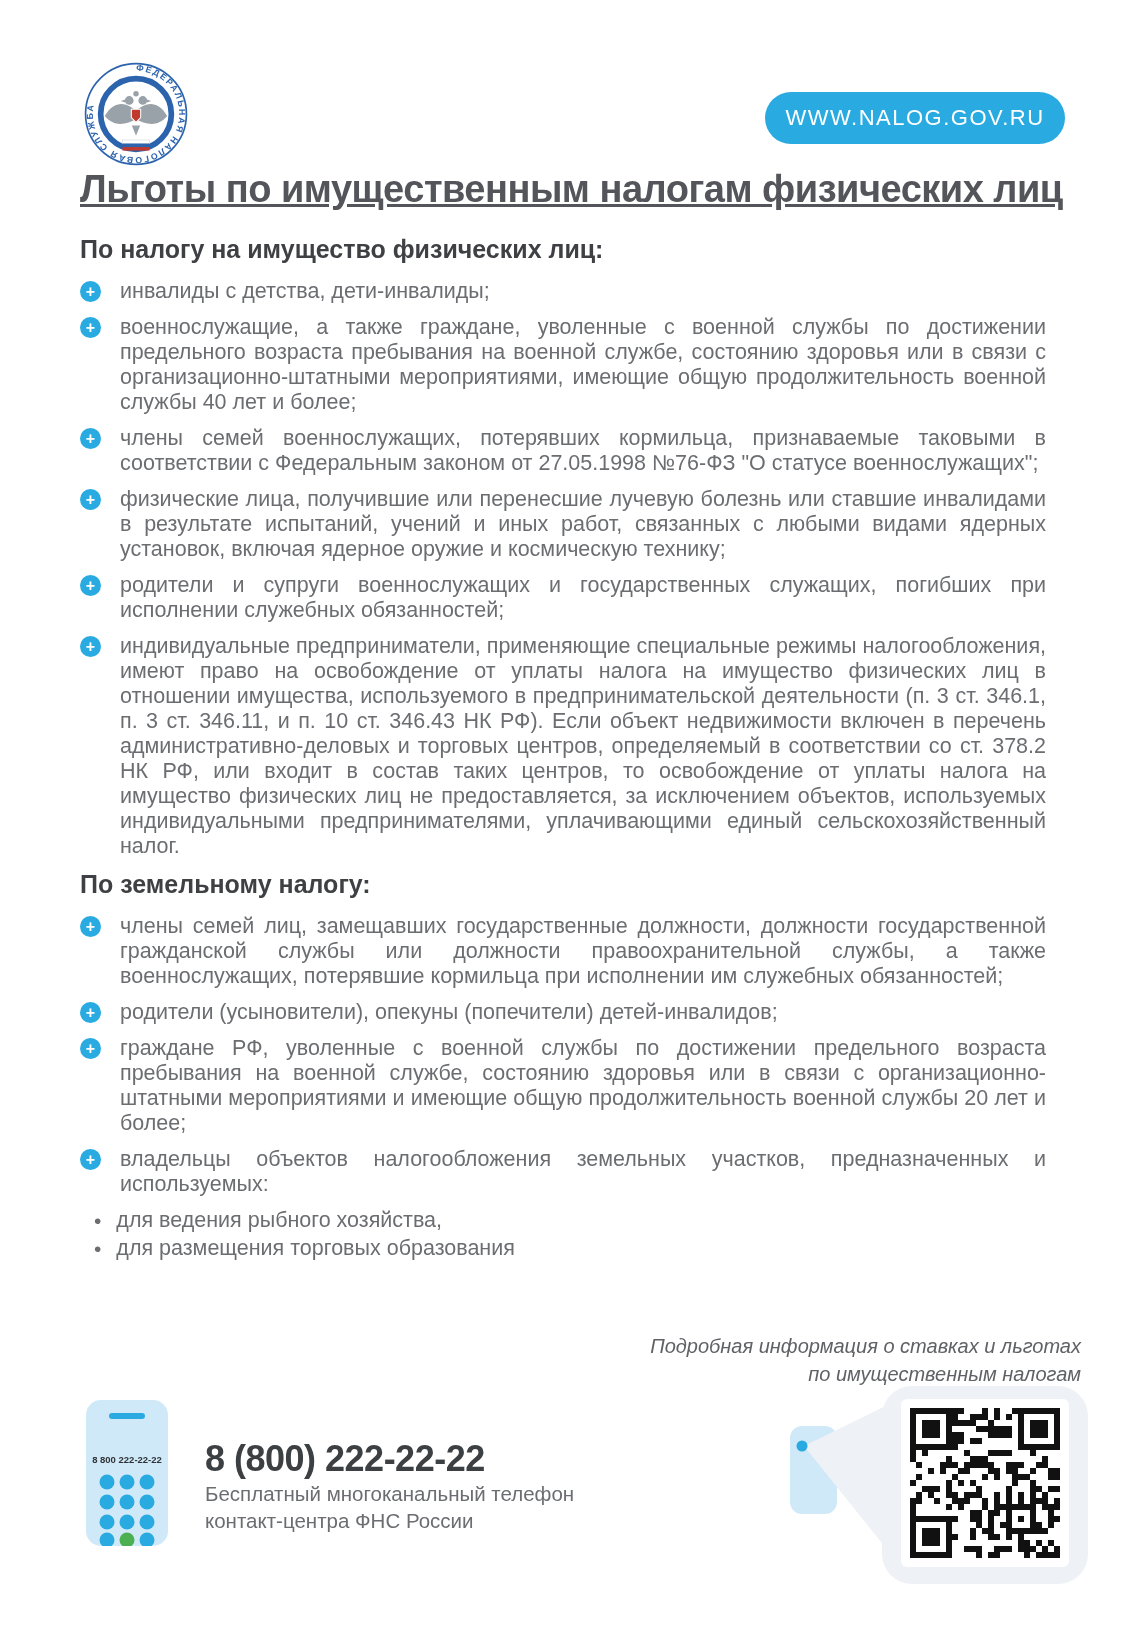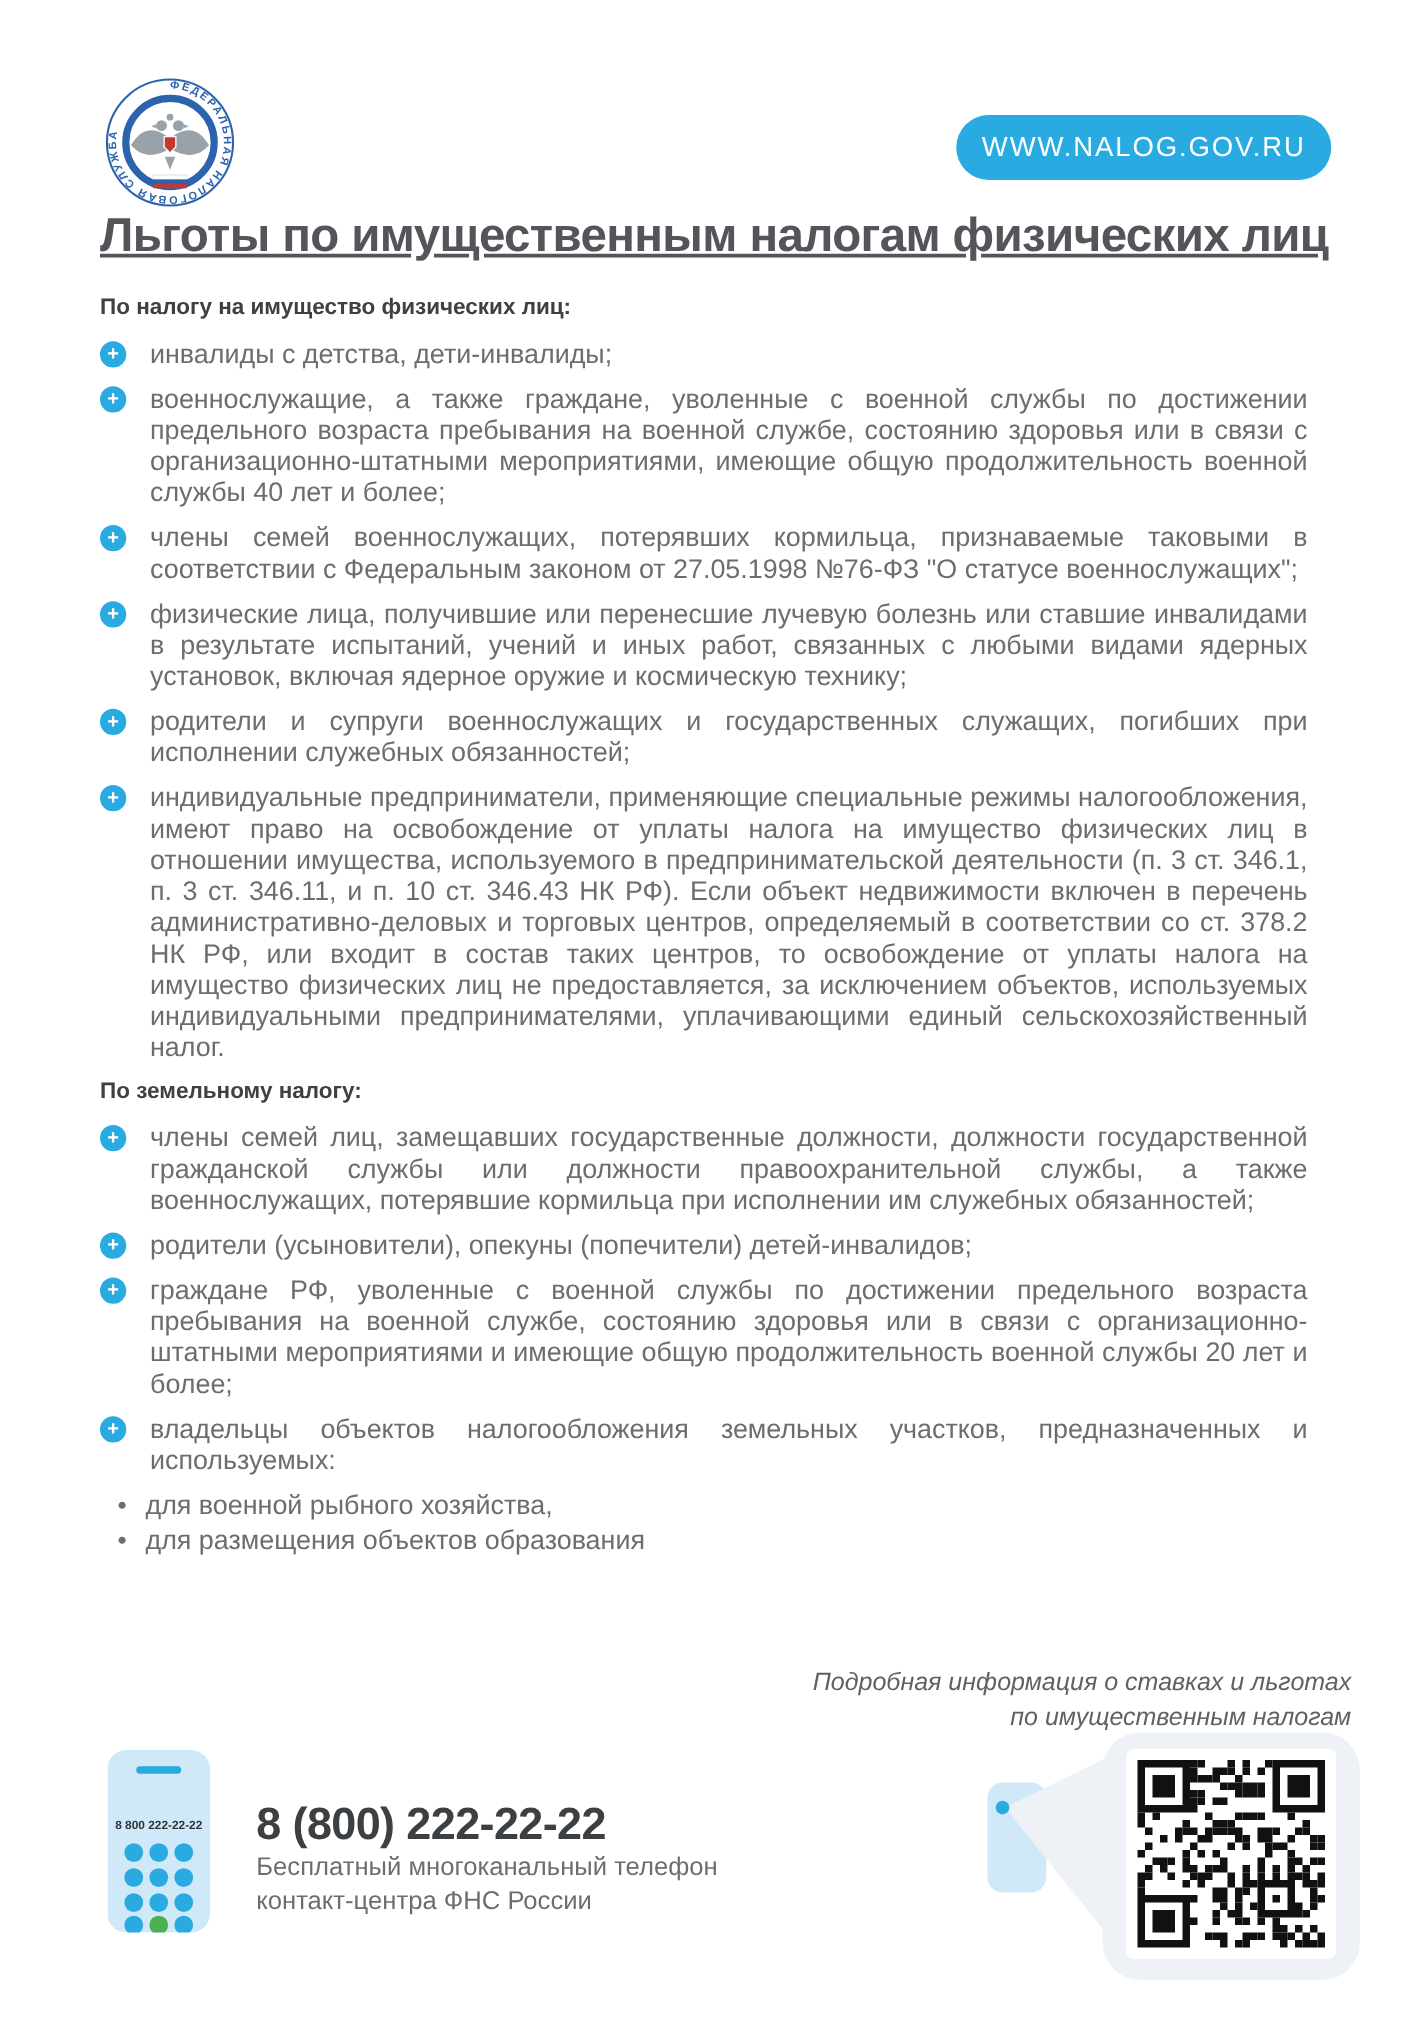--- a/index.html
+++ b/index.html
@@ -24,21 +24,21 @@
     position:absolute;left:765px;top:92px;width:300px;height:52px;border-radius:26px;
     background:var(--accent);color:#fff;font-size:22px;letter-spacing:1.5px;
     display:flex;align-items:center;justify-content:center;cursor:pointer;text-align:right;
   }
   
   .content{position:absolute;left:80px;top:168px;width:966px;}
   h1{
     font-size:38px;font-weight:800;color:var(--title);letter-spacing:-.5px;
     white-space:nowrap;margin-bottom:24px;text-decoration:underline;
   }
-  h2{font-size:18px;font-weight:800;color:var(--heading);margin:0 0 15px;}
+  h2{font-size:25px;font-weight:800;color:var(--heading);margin:0 0 15px;}
   h2:first-of-type{margin-top:0;}
   .bullet{display:flex;gap:19px;margin-bottom:11px;}
   .plus{
     flex:0 0 21px;width:21px;height:21px;border-radius:50%;background:var(--accent);
     color:#fff;font-size:16px;font-weight:700;line-height:21px;text-align:center;
     margin-top:2px;
   }
   .btext{flex:1;font-size:21.5px;line-height:25px;color:var(--body);text-align:justify;}
   .subbullet{display:flex;gap:15px;margin:3px 0 3px 14px;}
   .dot{color:var(--body);font-size:21px;line-height:25px;}
@@ -134,25 +134,25 @@
         <div class="bullet">
           <span class="plus">+</span>
           <div class="btext">граждане РФ, уволенные с военной службы по достижении предельного возраста пребывания на военной службе, состоянию здоровья или в связи с организационно-штатными мероприятиями и имеющие общую продолжительность военной службы 20 лет и более;</div>
         </div>
         <div class="bullet">
           <span class="plus">+</span>
           <div class="btext">владельцы объектов налогообложения земельных участков, предназначенных и используемых:</div>
         </div>
         <div class="subbullet">
           <span class="dot">•</span>
-          <div class="stext">для военной рыбного хозяйства,</div>
+          <div class="stext">для ведения рыбного хозяйства,</div>
         </div>
         <div class="subbullet">
           <span class="dot">•</span>
-          <div class="stext">для размещения объектов образования</div>
+          <div class="stext">для размещения торговых образования</div>
         </div>
       </div>
   </div>
 
   <div class="note">
     <div>Подробная информация о ставках и льготах</div>
     <div>по имущественным налогам</div>
   </div>
 
   <svg class="phone-illus" width="82" height="146" viewBox="0 0 82 146">

